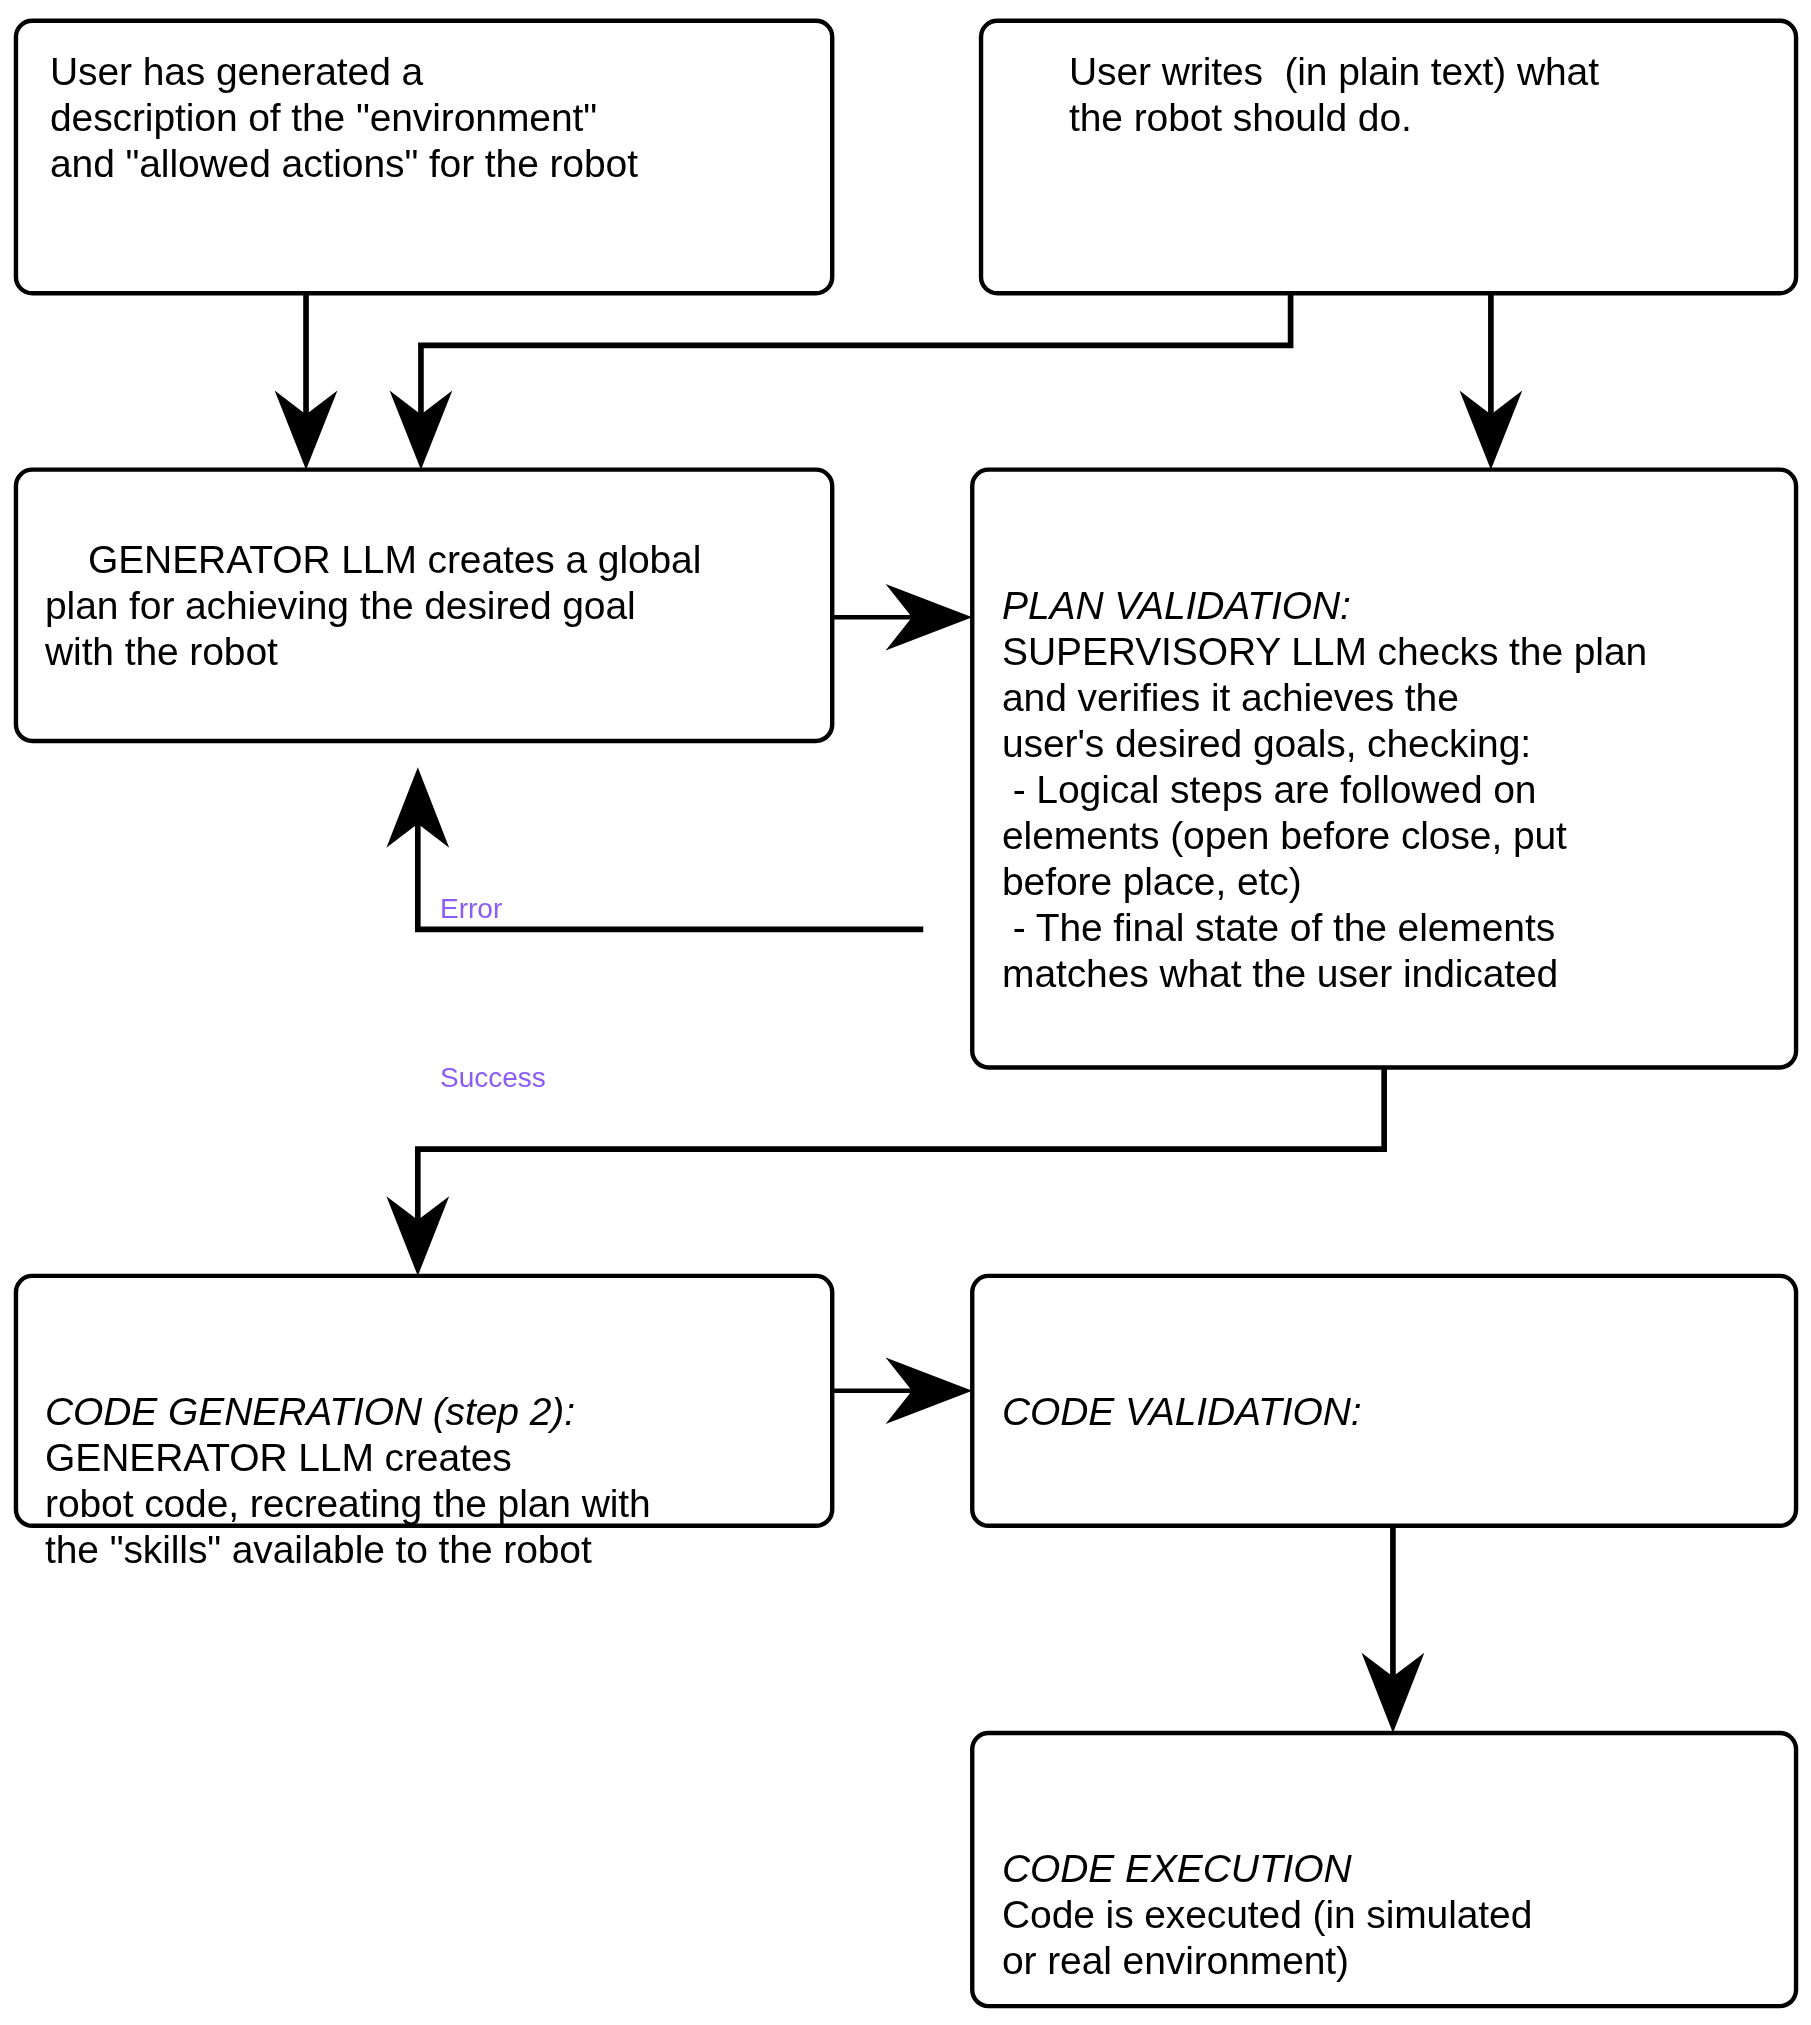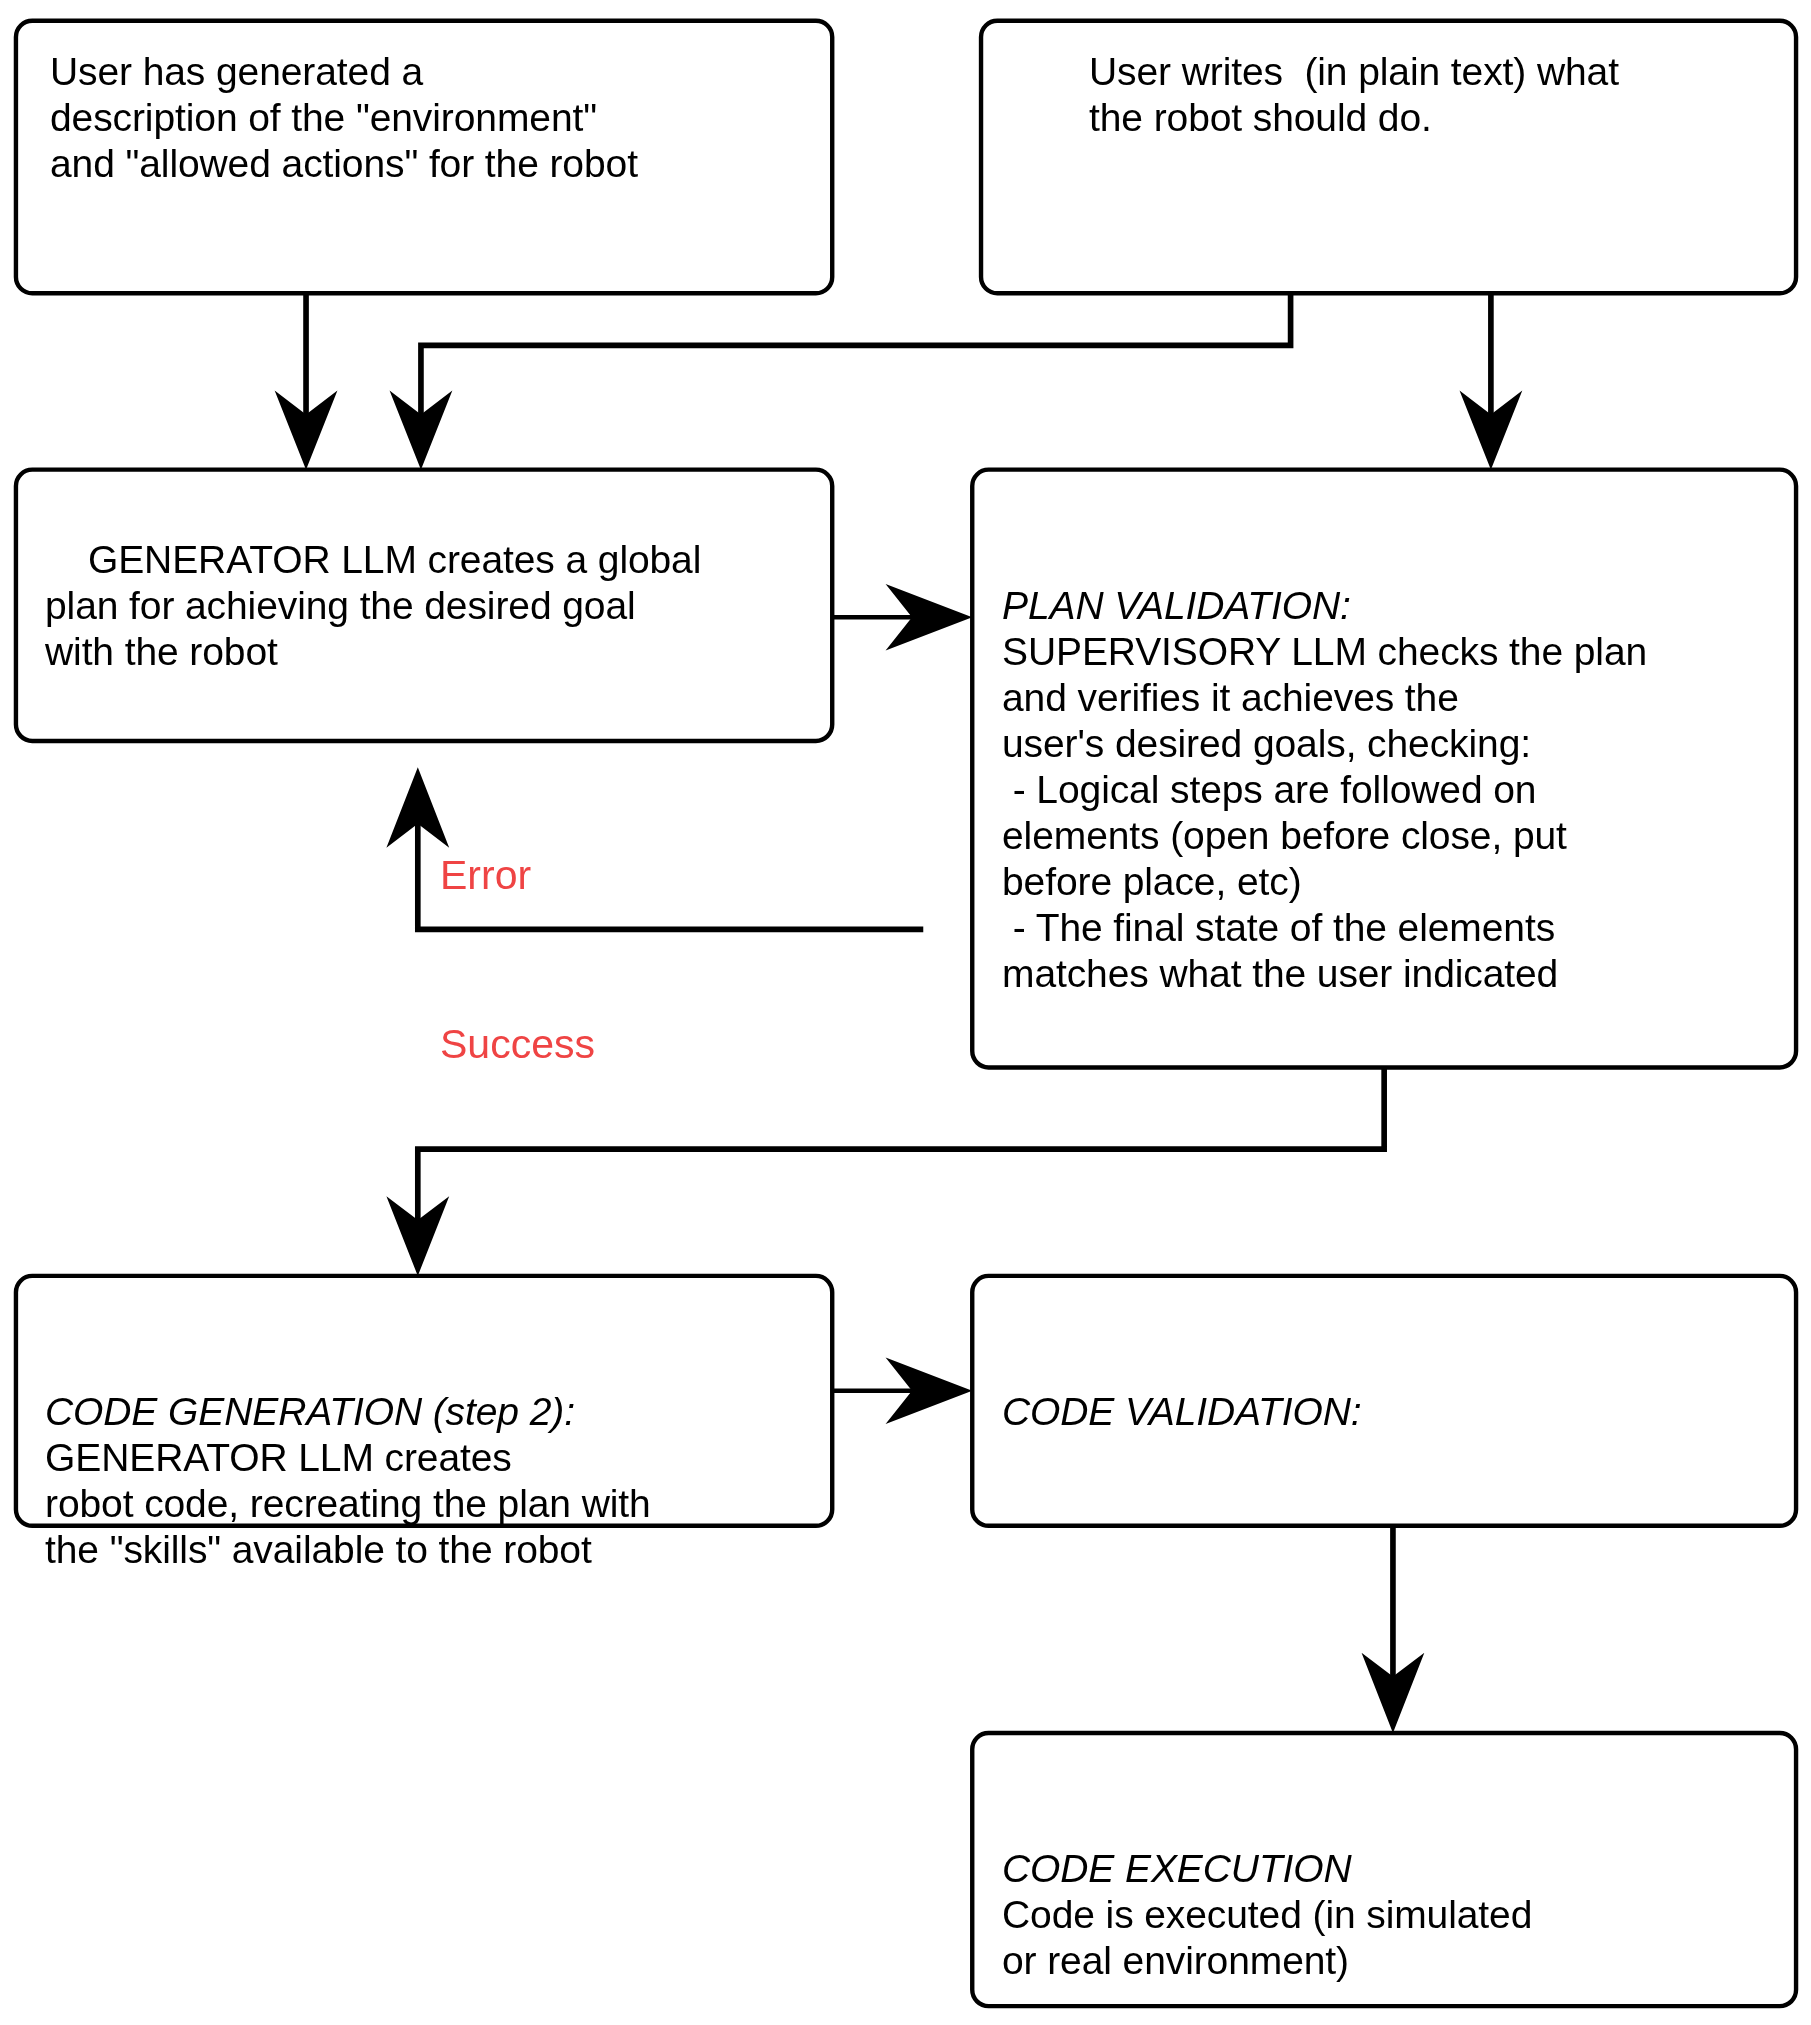--- a/index.html
+++ b/index.html
@@ -45,25 +45,26 @@
     white-space:pre-wrap;
   }
   .boxtext .ttl{
     font-style:italic;
     display:block;
   }
   .boxtext .strong{ font-weight:normal; }
 
   .edgelabel{
     position:absolute;
-    color:#ef4444;
+    color:#8b5cf6;
     font-family:"Liberation Sans", sans-serif;
-    font-size:41px;
+    font-size:28px;
     line-height:1;
     white-space:nowrap;
+    margin-top:40px;
   }
 </style>
 </head>
 <body>
 
 <div id="root">
 
   <svg class="flow" viewBox="0 0 2885 3225" xmlns="http://www.w3.org/2000/svg">
 
     
@@ -123,21 +124,21 @@
     <g>
       <line class="conn" x1="2218" y1="2430" x2="2218" y2="2682"></line>
       <path class="arrowhead" d="M 2218 2760 L 2168 2632 L 2218 2670 L 2268 2632 Z"></path>
     </g>
   </svg>
 
   <div class="boxtext" style="left:50px; top:49px; width:772px;">User has generated a
 description of the "environment"
 and "allowed actions" for the robot</div>
 
-  <div class="boxtext" style="left:1069px; top:49px; width:703px;margin-left:20px;">User writes  (in plain text) what
+  <div class="boxtext" style="left:1069px; top:49px; width:703px;">User writes  (in plain text) what
 the robot should do.</div>
 
   <div class="boxtext" style="left:45px; top:491px; width:779px;">
     <span class="strong">GENERATOR LLM</span><span> creates a global
 plan for achieving the desired goal
 with the robot</span>
   </div>
 
   <div class="boxtext" style="left:1002px; top:491px; width:785px;">
     <span class="ttl">PLAN VALIDATION:</span><span class="strong">SUPERVISORY LLM</span><span> checks the plan

